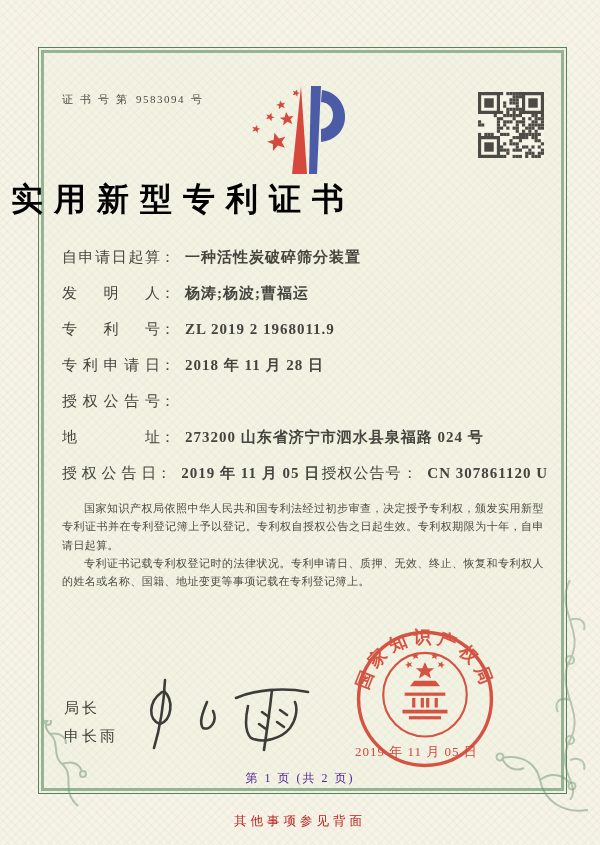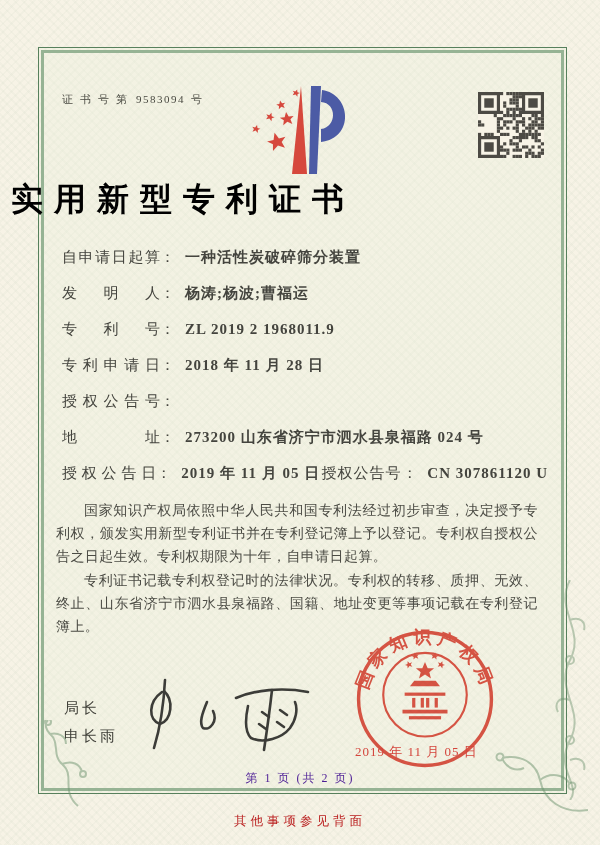--- a/index.html
+++ b/index.html
@@ -23,21 +23,21 @@
         letter-spacing:11px;text-indent:11px;color:#000000;}
 
   .fields{position:absolute;left:62px;top:248px;width:486px;font-size:15px;}
   .frow{display:flex;align-items:baseline;margin-bottom:17px;white-space:nowrap;}
   .flabel{display:inline-block;width:98px;text-align:justify;text-align-last:justify;}
   .fcolon{margin-right:10px;}
   .fvalue{letter-spacing:1px;font-weight:bold;}
   .fvalue.fixedw{display:inline-block;width:146px;}
   .grantlabel{display:inline-block;width:84px;letter-spacing:1px;}
 
-  .body{position:absolute;left:56px;top:499px;width:482px;font-size:14px;line-height:1.66;
+  .body{position:absolute;left:62px;top:499px;width:482px;font-size:11px;line-height:1.66;
         letter-spacing:.4px;text-align:justify;color:#4b4b44;}
   .body p{margin:0;text-indent:2em;}
 
   .signer{position:absolute;left:64px;top:696px;font-size:15px;letter-spacing:3px;line-height:28px;color:#3f3f38;font-family:Liberation Mono, monospace;}
   .sig{position:absolute;left:132px;top:676px;}
 
   .seal{position:absolute;left:350px;top:624px;mix-blend-mode:multiply;opacity:.92;}
   .seal-date{position:absolute;left:355px;top:743px;color:#d4453c;font-size:13px;letter-spacing:1px;white-space:nowrap;}
 
   .pageinfo{position:absolute;left:0;right:0;top:770px;text-align:center;font-size:12px;letter-spacing:2px;color:#4c1d95;}
@@ -273,21 +273,21 @@
         <span class="fcolon">：</span>
       <span class="fvalue fixedw">2019 年 11 月 05 日</span>
       <span class="grantlabel">授权公告号</span>
         <span class="fcolon">：</span>
       <span class="fvalue">CN 307861120 U</span>
     </div>
   </div>
 
   <div class="body">
     <p>国家知识产权局依照中华人民共和国专利法经过初步审查，决定授予专利权，颁发实用新型专利证书并在专利登记簿上予以登记。专利权自授权公告之日起生效。专利权期限为十年，自申请日起算。</p>
-    <p>专利证书记载专利权登记时的法律状况。专利权的转移、质押、无效、终止、山东省济宁市泗水县泉福路、国籍、地址变更等事项记载在专利登记簿上。</p>
+    <p>专利证书记载专利权登记时的法律状况。专利申请日、质押、无效、终止、恢复和专利权人的姓名或名称、国籍、地址变更等事项记载在专利登记簿上。</p>
   </div>
 
   <div class="signer">
     <div>局长</div>
     <div>申长雨</div>
   </div>
 
   <svg class="sig" width="195" height="85" viewBox="0 0 195 85">
     <g fill="none" stroke="#3c3c38" stroke-width="2.6" stroke-linecap="round">
       <path d="M30,16 C16,26 16,44 28,48 C40,44 42,24 32,15"></path>

